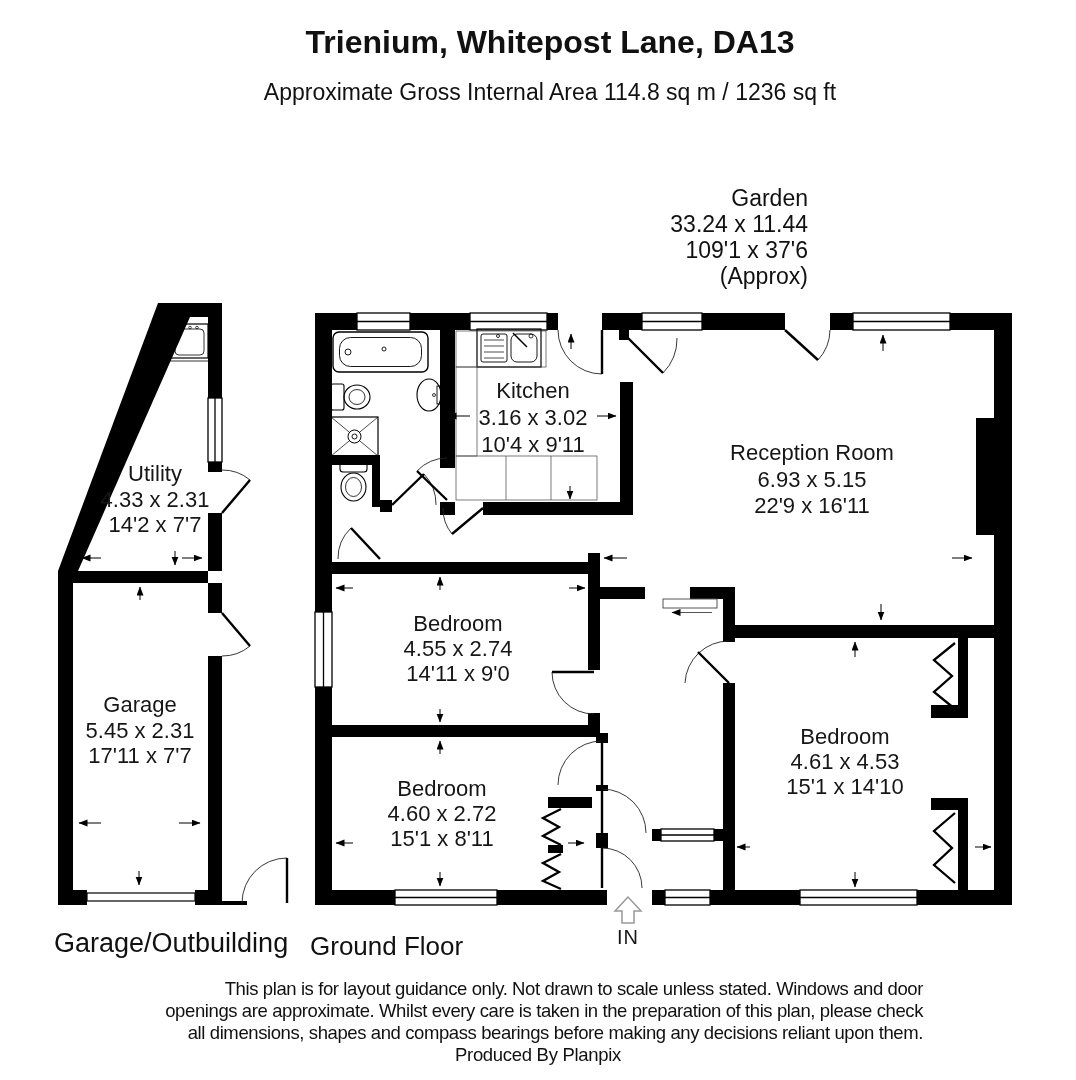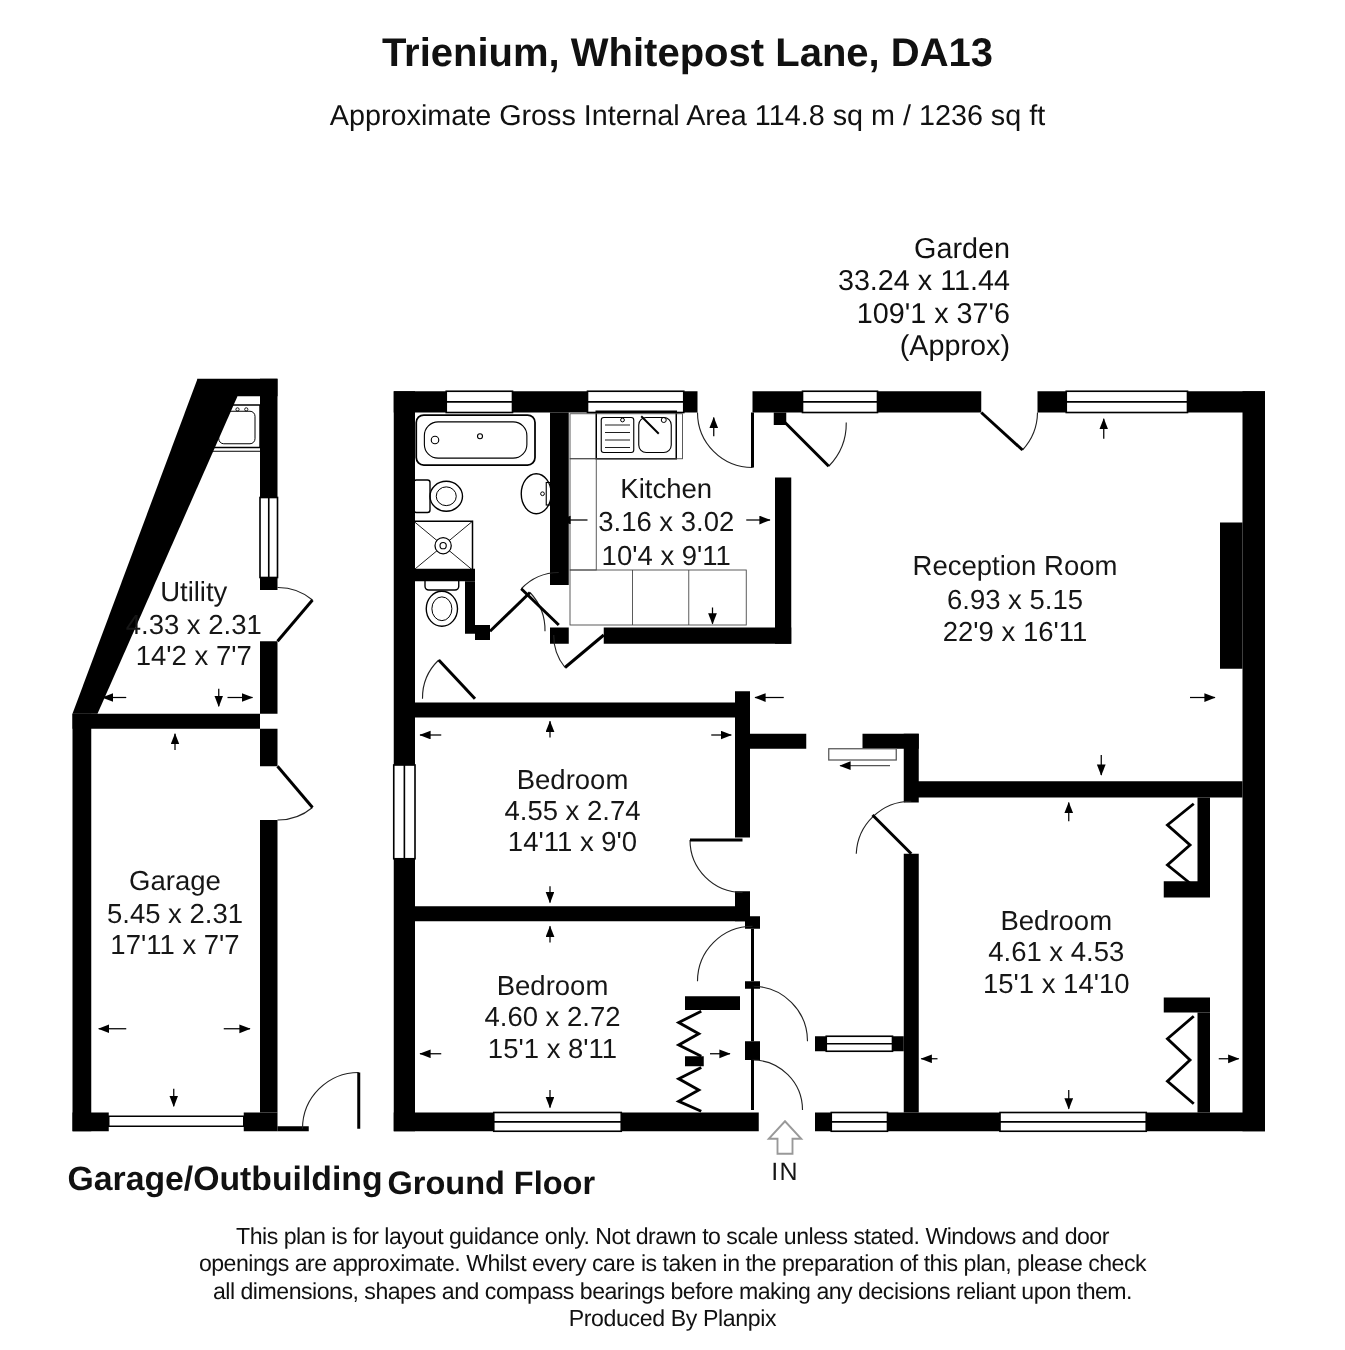--- a/index.html
+++ b/index.html
@@ -5,25 +5,25 @@
   html,body{margin:0;padding:0;background:#ffffff;}
   #stage{position:relative;width:1076px;height:1080px;background:#fff;overflow:hidden;
          font-family:"Liberation Sans", sans-serif;color:#111;}
   .hdr{position:absolute;left:12px;width:1076px;text-align:center;}
   #title{top:24px;font-size:32px;font-weight:bold;letter-spacing:0px;}
   .area-line{font-size:23px;}
   #aline1{top:79px;} #aline2{top:106px;} #aline3{top:131px;}
   #garden{position:absolute;left:538px;top:185px;width:360px;transform:translateX(-25%);
           text-align:right;font-size:23px;line-height:26px;}
   #garden div{white-space:nowrap;}
-  .plan-label{position:absolute;font-weight:bold;white-space:nowrap;}
+  .plan-label{position:absolute;font-weight:normal;white-space:nowrap;}
   #lbl-outbuilding{left:54px;top:928px;font-size:27px;}
   #lbl-groundfloor{left:310px;top:931px;font-size:26px;}
   #footer{position:absolute;left:538px;top:978px;width:770px;transform:translateX(-50%);
-          text-align:center;font-size:18.5px;line-height:22px;letter-spacing:-0.4px;}
+          text-align:right;font-size:18.5px;line-height:22px;letter-spacing:-0.4px;}
   #credit{position:absolute;left:538px;top:1044px;transform:translateX(-50%);
           text-align:left;font-size:18.5px;letter-spacing:-0.3px;}
   svg text{font-family:"Liberation Sans", sans-serif;}
   .roomname,.roomdim{font-size:22px;fill:#161616;text-anchor:middle;}
   .inlabel{font-size:20px;fill:#161616;text-anchor:middle;letter-spacing:1px;}
 </style>
 </head>
 <body>
 
 <div id="stage">

